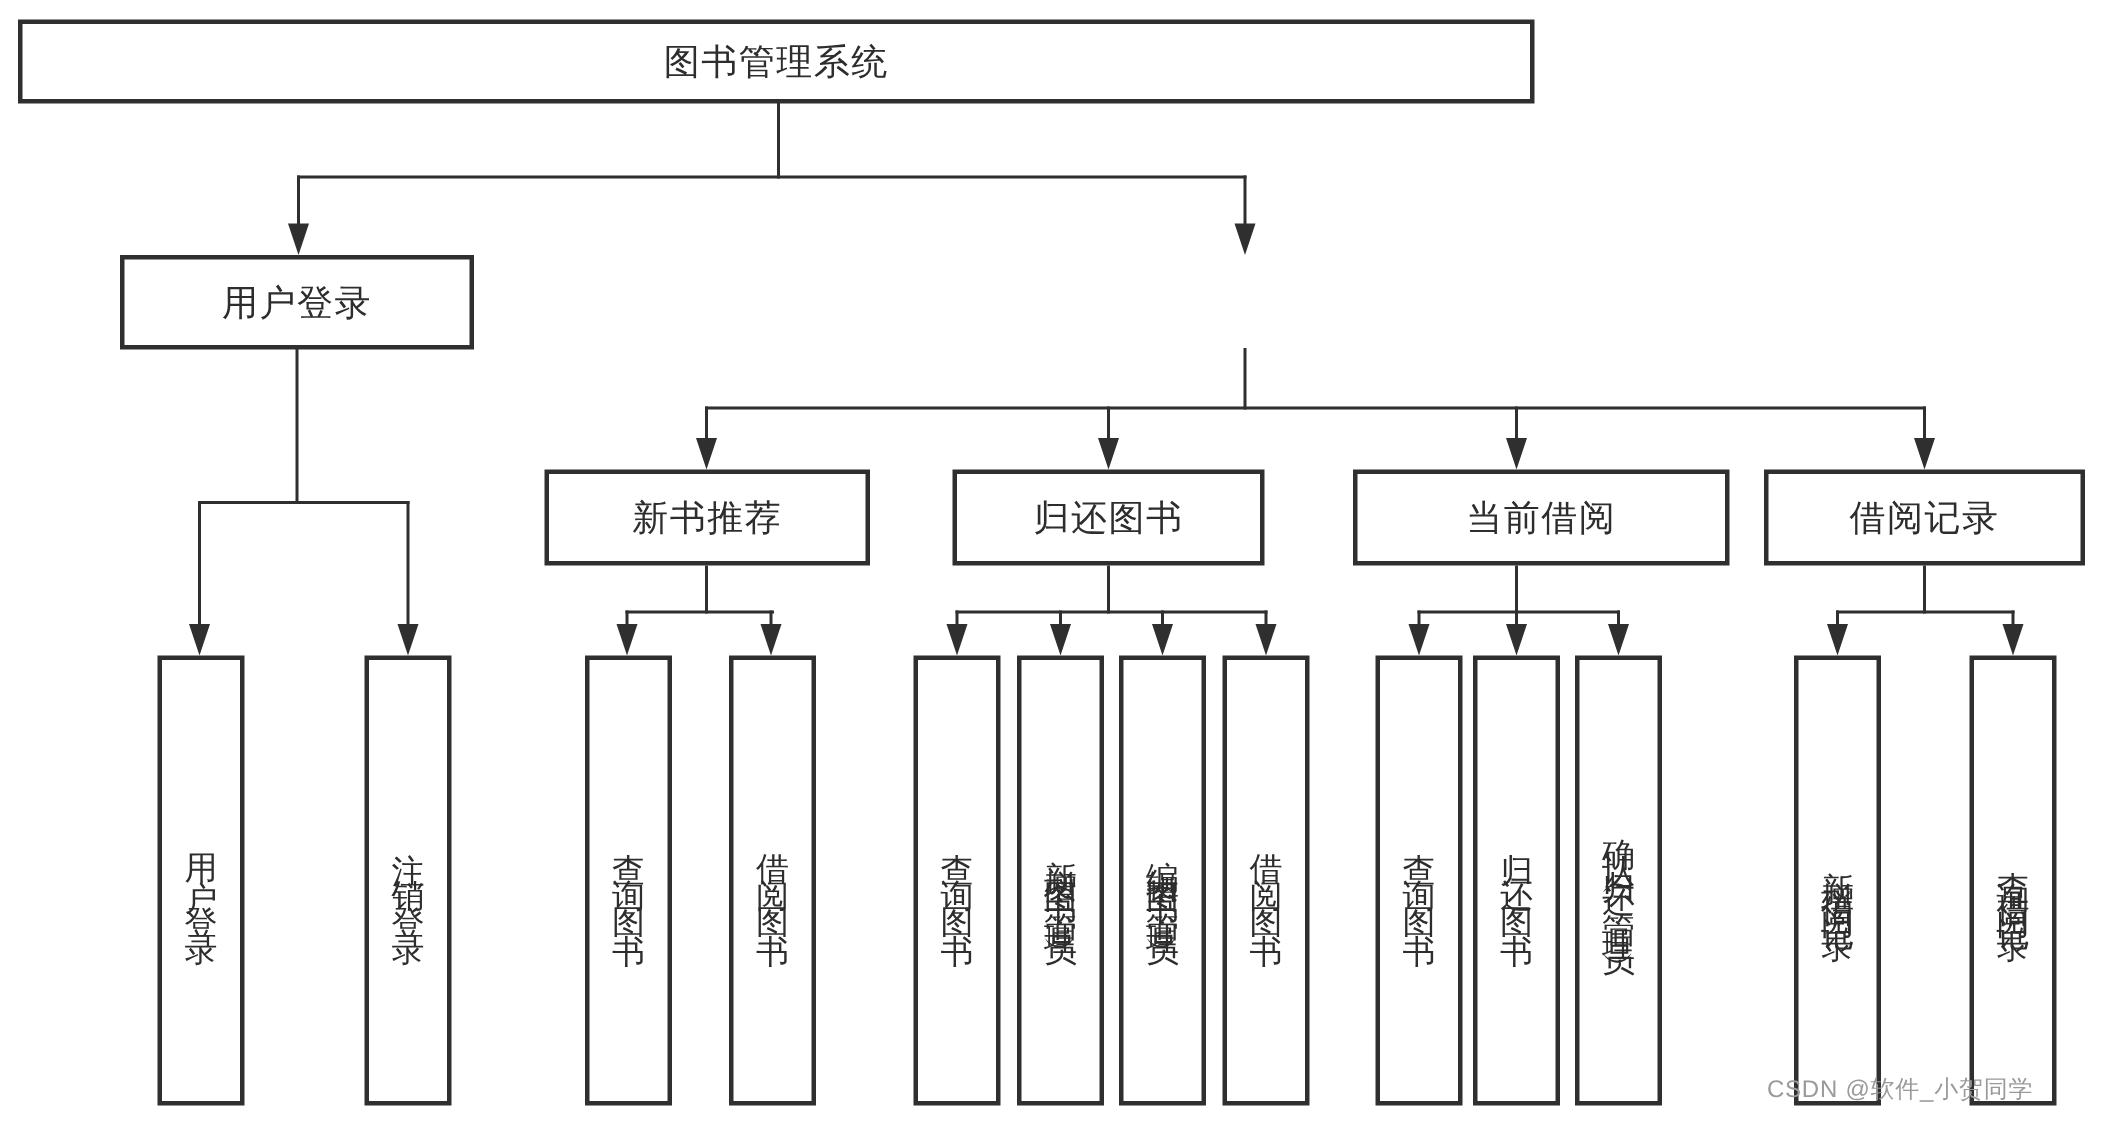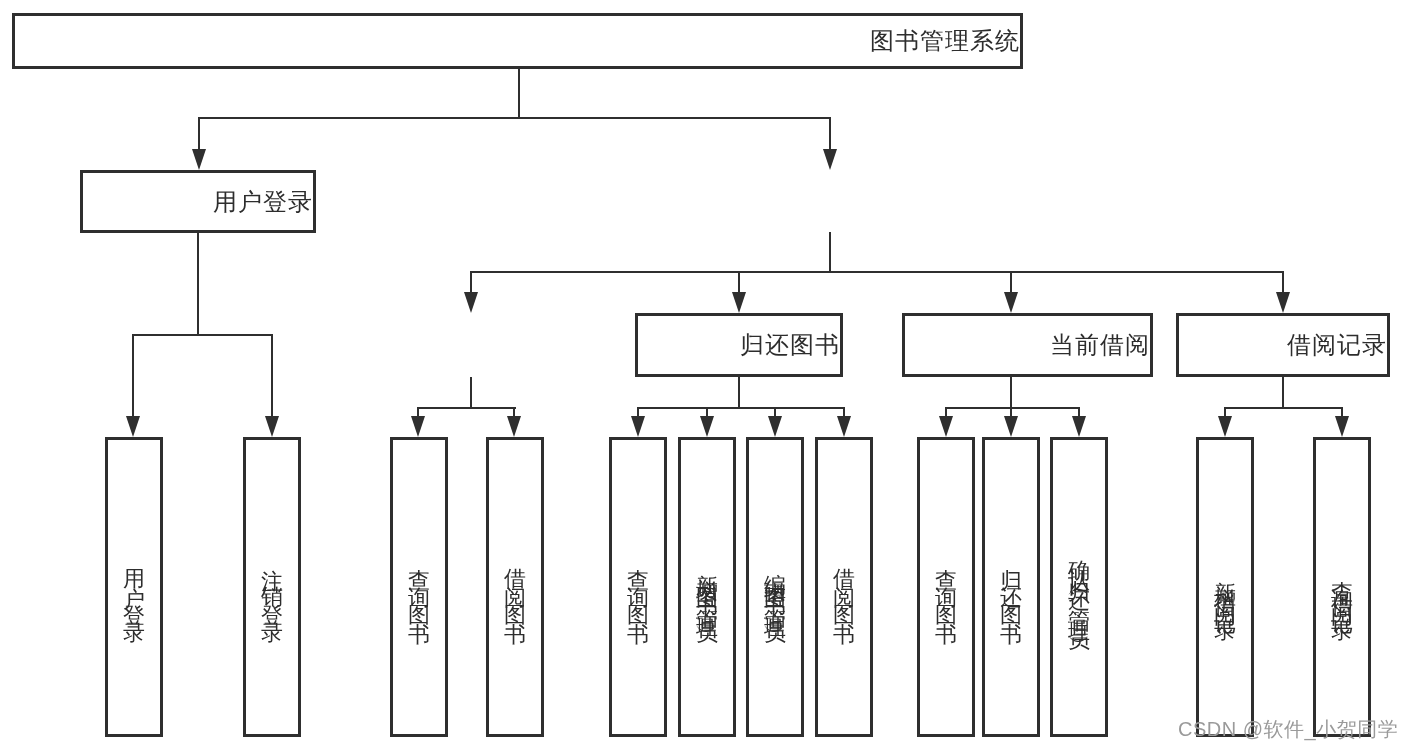--- a/index.html
+++ b/index.html
@@ -9,37 +9,37 @@
     --wm:#9a9a9a;
   }
   html,body{margin:0;padding:0;background:#fff;}
   #canvas{
     position:relative;width:1405px;height:747px;background:var(--bg);
     font-family:"Liberation Sans",sans-serif;color:var(--text);
     overflow:hidden;
   }
   .box{
     position:absolute;box-sizing:border-box;border:3px solid var(--line);
-    background:#fff;display:flex;align-items:center;justify-content:flex-end;
+    background:#fff;display:flex;align-items:center;justify-content:center;
   }
   .hlabel{font-size:24px;letter-spacing:1px;white-space:nowrap;}
   .leaf{position:absolute;box-sizing:border-box;border:3px solid var(--line);
     background:#fff;width:58px;height:300px;top:437px;
     display:flex;align-items:center;justify-content:center;}
   .vtxt{writing-mode:vertical-rl;text-orientation:mixed;font-size:22px;line-height:1;white-space:nowrap;}
   .s4{letter-spacing:18px;}
   .s6{letter-spacing:8px;}
   .s8{letter-spacing:10px;}
   .s9{letter-spacing:7px;}
   .ln{position:absolute;background:var(--line);}
   .ah{position:absolute;width:0;height:0;
       border-left:7px solid transparent;border-right:7px solid transparent;
       border-top:21px solid var(--line);}
   .watermark{
-    position:absolute;left:1178px;top:716px;font-size:20px;color:var(--wm);
+    position:absolute;left:1178px;top:716px;font-size:16px;color:var(--wm);
     white-space:nowrap;letter-spacing:0.5px;
   }
 </style>
 </head>
 <body>
 
 <div id="canvas">
 
   <div class="box" style="left:12px;top:13px;width:1011px;height:56px;">
     <span class="hlabel">图书管理系统</span>
@@ -67,20 +67,23 @@
   <div class="ln" style="left:470px;top:271px;width:814px;height:2px;"></div>
   <div class="ln" style="left:470px;top:271px;width:2px;height:24px;"></div>
   <div class="ah" style="left:464px;top:292px;"></div>
   <div class="ln" style="left:738px;top:271px;width:2px;height:24px;"></div>
   <div class="ah" style="left:732px;top:292px;"></div>
   <div class="ln" style="left:1010px;top:271px;width:2px;height:24px;"></div>
   <div class="ah" style="left:1004px;top:292px;"></div>
   <div class="ln" style="left:1282px;top:271px;width:2px;height:24px;"></div>
   <div class="ah" style="left:1276px;top:292px;"></div>
 
+  <div class="box" style="left:363px;top:313px;width:217px;height:64px;">
+    <span class="hlabel">新书推荐</span>
+  </div>
   <div class="box" style="left:635px;top:313px;width:208px;height:64px;">
     <span class="hlabel">归还图书</span>
   </div>
   <div class="box" style="left:902px;top:313px;width:251px;height:64px;">
     <span class="hlabel">当前借阅</span>
   </div>
   <div class="box" style="left:1176px;top:313px;width:214px;height:64px;">
     <span class="hlabel">借阅记录</span>
   </div>
 

